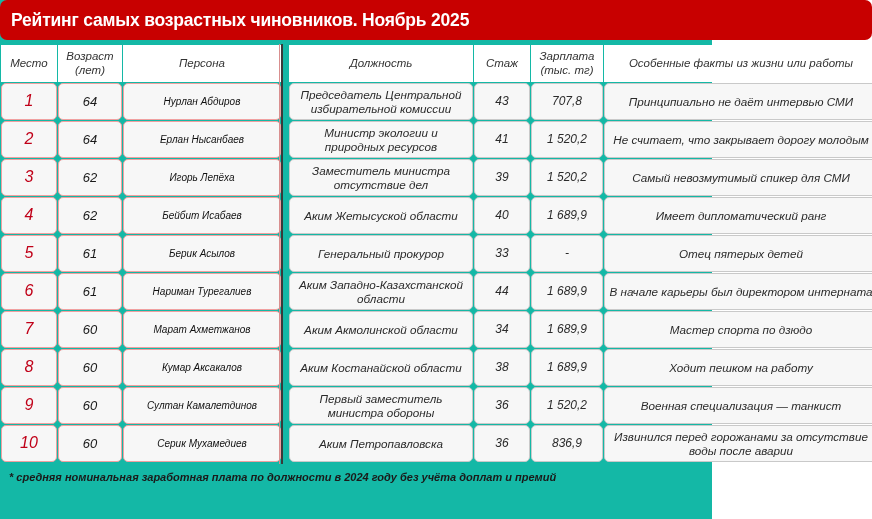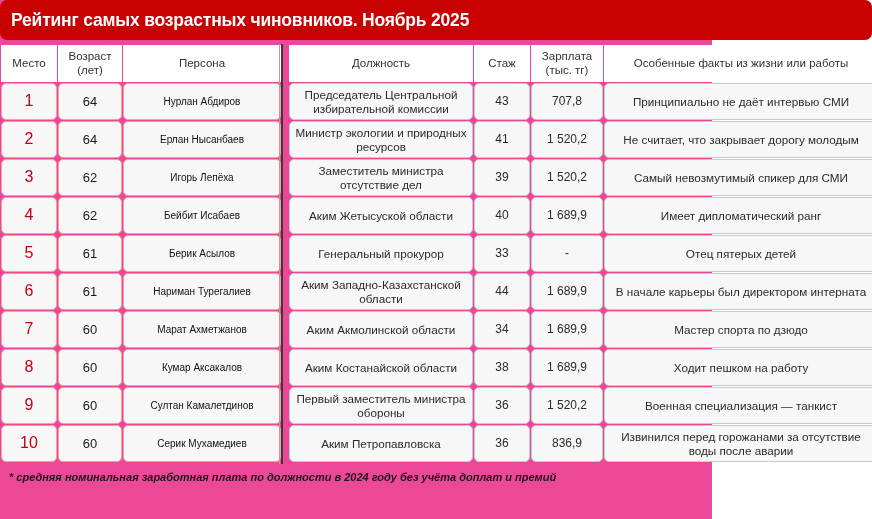--- a/index.html
+++ b/index.html
@@ -10,21 +10,21 @@
     height: 519px;
     overflow: hidden;
     background: #ffffff;
     font-family: "Liberation Sans", "DejaVu Sans", sans-serif;
   }
 
   #page {
     position: relative;
     width: 712px;
     height: 519px;
-    background: #ec4899;
+    background: #14b8a6;
   }
 
   
   .title-bar {
     position: absolute;
     left: 0; top: 0;
     width: 872px;
     height: 40px;
     background: #c80000;
     border-radius: 7px;
@@ -39,20 +39,21 @@
     padding-left: 11px;
     white-space: nowrap;
   }
 
   
   .table-wrap {
     position: absolute;
     left: 0; top: 44px;
     width: 872px;
     height: 420px;
+    font-style: italic;
   }
 
   .tbl {
     width: 100%;
     border-collapse: separate;
     border-spacing: 1px 1px;
     table-layout: fixed;
   }
 
   .tbl td, .tbl th {

